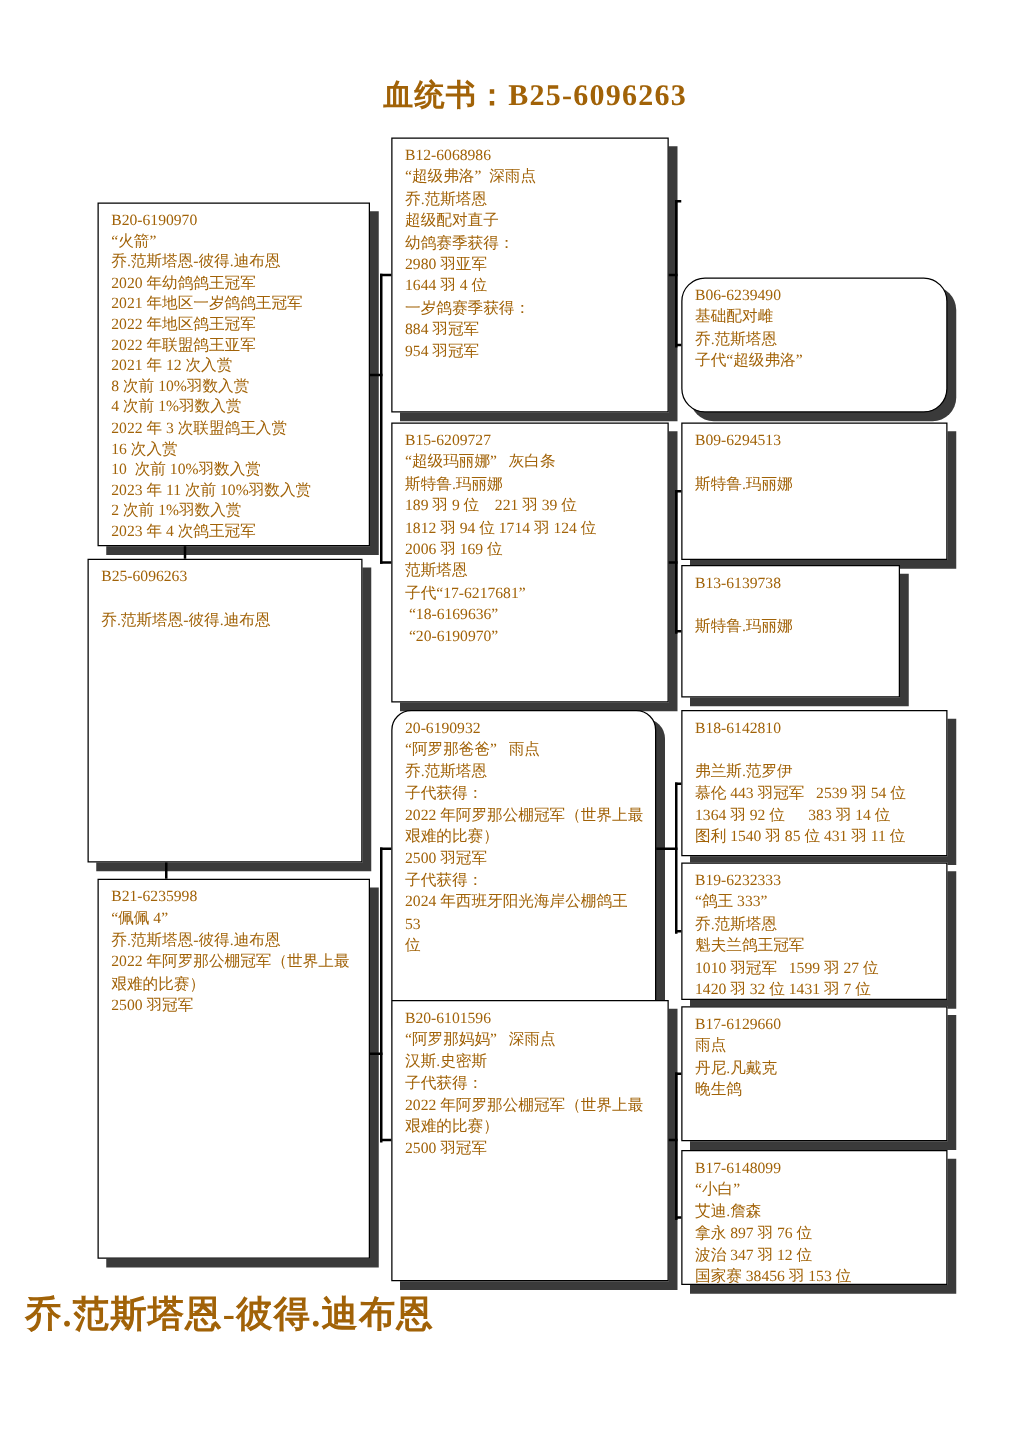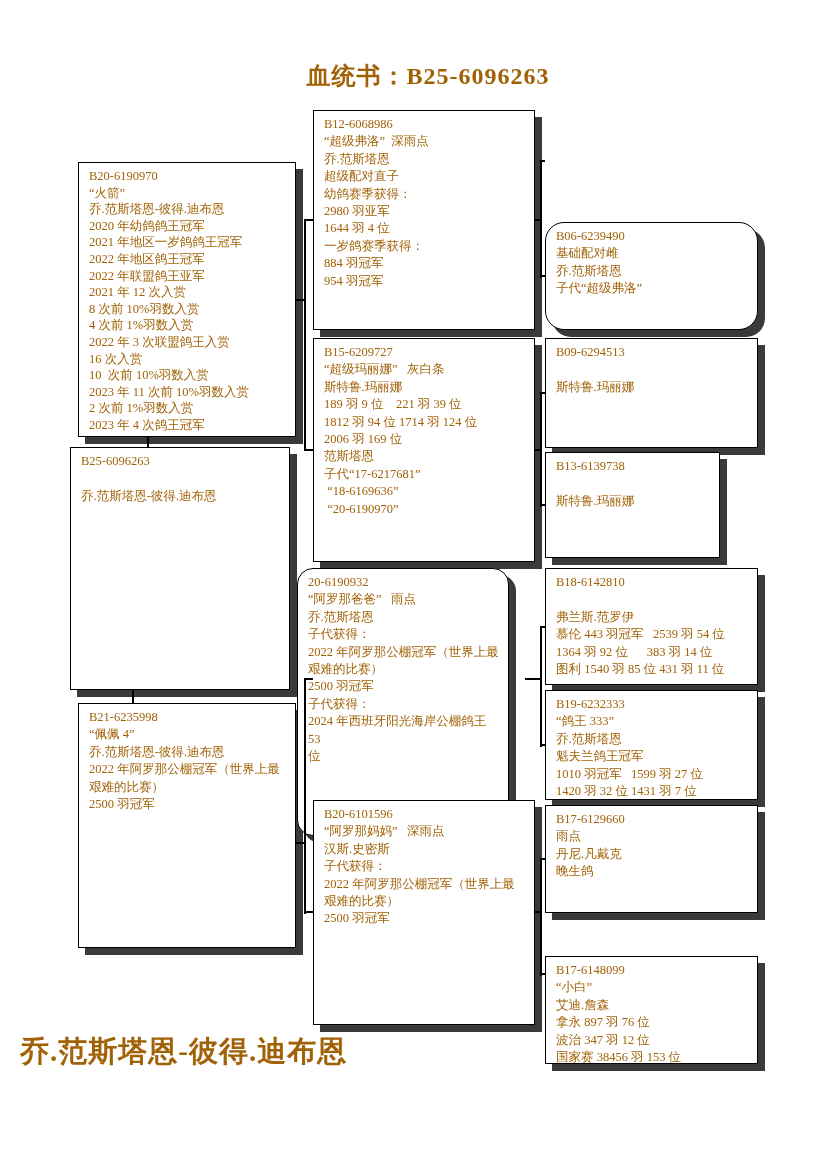--- a/index.html
+++ b/index.html
@@ -19,35 +19,35 @@
     box-shadow:7px 7px 0 #3a3a3a;box-sizing:border-box;
     padding:5px 8px 0 10px;overflow:hidden;
   }
   .line{
     font-size:12.5px;line-height:17.4px;min-height:17.4px;white-space:pre-wrap;
   }
   .tight .line{line-height:16.6px;min-height:16.6px;}
   
   #box-b20f {left:78px;  top:162px; width:218px; height:275px;}
   #box-b25  {left:38px;  top:447px; width:220px; height:243px;margin-left:32px;}
-  #box-b21m {left:78px;  top:703px; width:218px; height:245px;}
+  #box-b21m {left:78px;  top:703px; width:218px; height:304px;}
   
   #box-b12  {left:313px; top:110px; width:222px; height:220px;}
   #box-b15  {left:313px; top:338px; width:222px; height:224px;}
-  #box-g20  {left:297px; top:568px; width:212px; height:268px;border-radius:16px;}
+  #box-g20  {left:313px; top:568px; width:212px; height:268px;border-radius:16px;}
   #box-b20m {left:313px; top:800px; width:222px; height:225px;}
   
   #box-b04  {left:545px; top:108px; width:213px; height:107px;}
   #box-b06  {left:545px; top:222px; width:213px; height:108px;border-radius:19px;}
   #box-b09  {left:545px; top:338px; width:213px; height:110px;}
   #box-b13  {left:545px; top:452px; width:175px; height:106px;}
   #box-b18  {left:545px; top:568px; width:213px; height:117px;}
   #box-b19  {left:545px; top:690px; width:213px; height:110px;}
   #box-b17a {left:545px; top:805px; width:213px; height:108px;}
-  #box-b17b {left:545px; top:956px; width:213px; height:108px;}
+  #box-b17b {left:545px; top:920px; width:213px; height:108px;}
   .hline{position:absolute;height:2px;background:#000;}
   .vline{position:absolute;width:2px;background:#000;}
 </style>
 </head>
 <body>
 
 <div class="page">
 
   <div class="title">血统书：B25-6096263</div>
 

